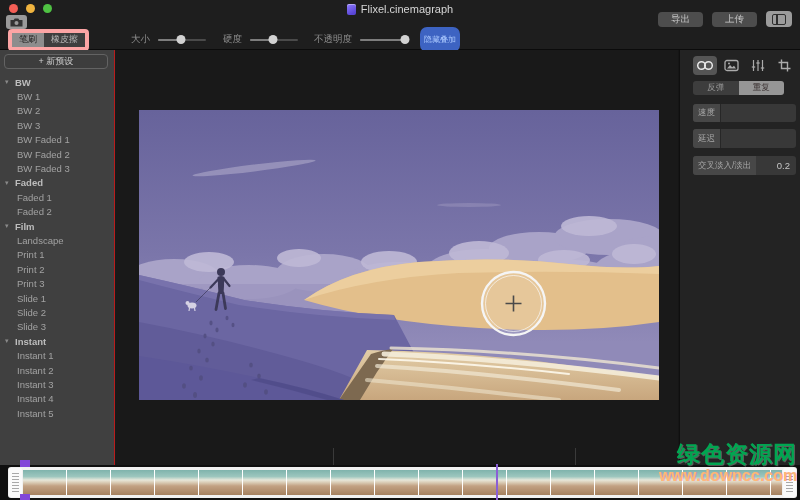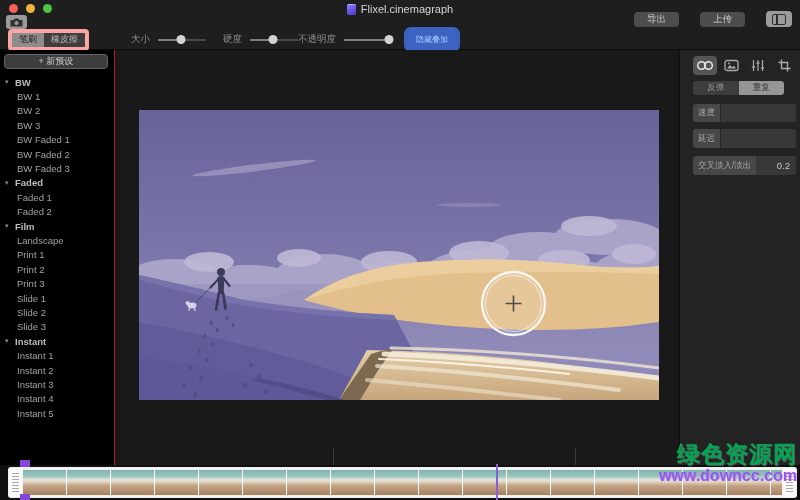--- a/index.html
+++ b/index.html
@@ -8,43 +8,43 @@
   button{font-family:"Liberation Sans",sans-serif;cursor:default;}
 
   
   .titlebar{position:absolute;left:0;top:0;width:800px;height:30px;background:#1e1e1e;}
   .traffic{position:absolute;left:9px;top:4px;display:flex;gap:8px;}
   .dot{width:9px;height:9px;border-radius:50%;}
   .dot.red{background:#f45f56}.dot.yellow{background:#f0b43f}.dot.green{background:#4fc243}
   .title-wrap{position:absolute;left:0;right:0;top:2px;height:14px;display:flex;justify-content:center;align-items:center;gap:5px;}
   .doc-icon{width:9px;height:11px;border-radius:2px;background:linear-gradient(150deg,#8f7bff 0%,#5946d6 80%);box-shadow:inset 0 1px 0 rgba(255,255,255,.4);}
   .title-text{color:#d6d6d6;font-size:11px;}
-  .tb-right{position:absolute;right:8px;top:11px;display:flex;gap:21px;align-items:center;}
+  .tb-right{position:absolute;right:8px;top:11px;display:flex;gap:9px;align-items:center;}
   .tb-btn{height:15px;padding:0 13px;background:#4d4d4d;border:none;border-radius:4px;color:#c9c9c9;font-size:9.5px;line-height:14px;}
   .tb-toggle{width:26px;height:16px;background:#9c9c9c;border:none;border-radius:4px;display:flex;align-items:center;justify-content:center;padding:0;}
   .toggle-glyph{width:12px;height:9px;border:1.5px solid #2e2e2e;border-radius:2px;position:relative;display:block;}
   .toggle-glyph::after{content:"";position:absolute;left:3px;top:0;bottom:0;width:1.5px;background:#2e2e2e;}
   .cam-btn{position:absolute;left:6px;top:15px;width:21px;height:14px;background:#9a9a9a;border:none;border-radius:3px;display:flex;align-items:center;justify-content:center;padding:0;}
 
   
   .toolbar{position:absolute;left:0;top:30px;width:800px;height:19px;background:#1e1e1e;border-bottom:1px solid #0b0b0b;display:flex;align-items:center;}
   .seg{display:flex;margin-left:8px;border-radius:4px;overflow:hidden;border:4px solid #fca5a5;}
   .seg-btn{height:14px;padding:0 7px;font-size:9px;border:none;background:#3e3e3e;color:#b5b5b5;line-height:13px;}
   .seg-btn.active{background:#8d8d8d;color:#1c1c1c;}
   .slider-group{display:flex;align-items:center;}
-  .sg0{margin-left:42px}.sg1{margin-left:17px}.sg2{}
+  .sg0{margin-left:42px}.sg1{margin-left:17px}.sg2{margin-left:16px}
   .sl-label{color:#8f8f8f;font-size:9.5px;}
   .tb-slider{position:relative;width:48px;height:14px;margin-left:8px;}
   .track{position:absolute;left:0;right:0;top:6px;height:2.5px;background:#4a4a4a;border-radius:2px;}
   .fill{height:100%;background:#7d7d7d;border-radius:2px;}
   .sthumb{position:absolute;top:2.5px;width:9px;height:9px;border-radius:50%;background:#d2d2d2;transform:translateX(-50%);}
-  .pill{margin-left:12px;height:25px;padding:0 12px;border:none;border-radius:7px;background:#3d63c2;color:#abc9ff;font-size:8px;line-height:12px;}
-
-  
-  .sidebar{position:absolute;left:0;top:50px;width:114px;height:415px;background:#000000;border-right:1px solid #b91c1c;}
+  .pill{margin-left:12px;height:25px;padding:0 4px;border:none;border-radius:7px;background:#3d63c2;color:#abc9ff;font-size:8px;line-height:12px;}
+
+  
+  .sidebar{position:absolute;left:0;top:50px;width:114px;height:415px;background:#404040;border-right:1px solid #b91c1c;}
   .new-preset{position:absolute;left:4px;top:4px;width:104px;height:15px;background:#3d3d3d;border:1px solid #636363;border-radius:4px;color:#d0d0d0;font-size:9px;line-height:13px;text-align:center;padding:0;}
   .tree{position:absolute;top:25px;left:0;right:8px;}
   .g-row{height:14.4px;display:flex;align-items:center;padding-left:5px;color:#bdbdbd;font-size:9.5px;font-weight:bold;}
   .tri{color:#8a8a8a;font-size:7px;margin-right:3px;width:7px;font-weight:normal;}
   .i-row{height:14.4px;display:flex;align-items:center;padding-left:17px;color:#a2a2a2;font-size:9.5px;}
 
   
   .canvas{position:absolute;left:115px;top:50px;width:563px;height:415px;background:#191919;}
   .image-frame{position:absolute;left:24px;top:60px;width:520px;height:290px;}
   .image-frame svg{display:block;width:100%;height:100%;}
@@ -72,21 +72,21 @@
   .handle::after{content:"";position:absolute;left:3px;right:3px;top:5px;bottom:5px;background:repeating-linear-gradient(180deg,#a8a8a8 0 1px,transparent 1px 3px);}
   .thumbs{flex:1;align-self:stretch;margin:3px 0;display:flex;gap:1px;overflow:hidden;background:#fff;}
   .thumb{flex:0 0 43px;height:100%;background:linear-gradient(180deg,#7fb3ac 0%,#9cc6be 26%,#e7e7da 40%,#ddd2bd 48%,#c2a183 64%,#a5815f 100%);}
   .trim-marker{position:absolute;width:10px;height:7px;background:#8246d8;z-index:3;}
   .trim-marker.top{left:20px;top:-5px}.trim-marker.bottom{left:20px;top:29px}
   .playhead{position:absolute;left:496px;top:-1px;width:2px;height:36px;background:#8a5fd6;z-index:4;}
 
   
   .watermark{position:absolute;right:3px;top:441px;text-align:right;z-index:10;pointer-events:none;}
   .wm1{font-size:23px;font-weight:bold;color:#00a651;letter-spacing:1px;line-height:26px;text-shadow:1px 1px 0 rgba(240,255,240,.28);}
-  .wm2{font-size:16px;font-weight:bold;color:#8b5cf6;line-height:18px;text-shadow:1px 0 0 rgba(255,90,200,.45);}
+  .wm2{font-size:16px;font-weight:bold;color:#fdba74;line-height:18px;text-shadow:1px 0 0 rgba(255,90,200,.45);}
 </style>
 </head>
 <body>
 
 <div class="app">
 
   <div class="titlebar">
     <div class="traffic">
       <span class="dot red"></span>
       <span class="dot yellow"></span>

